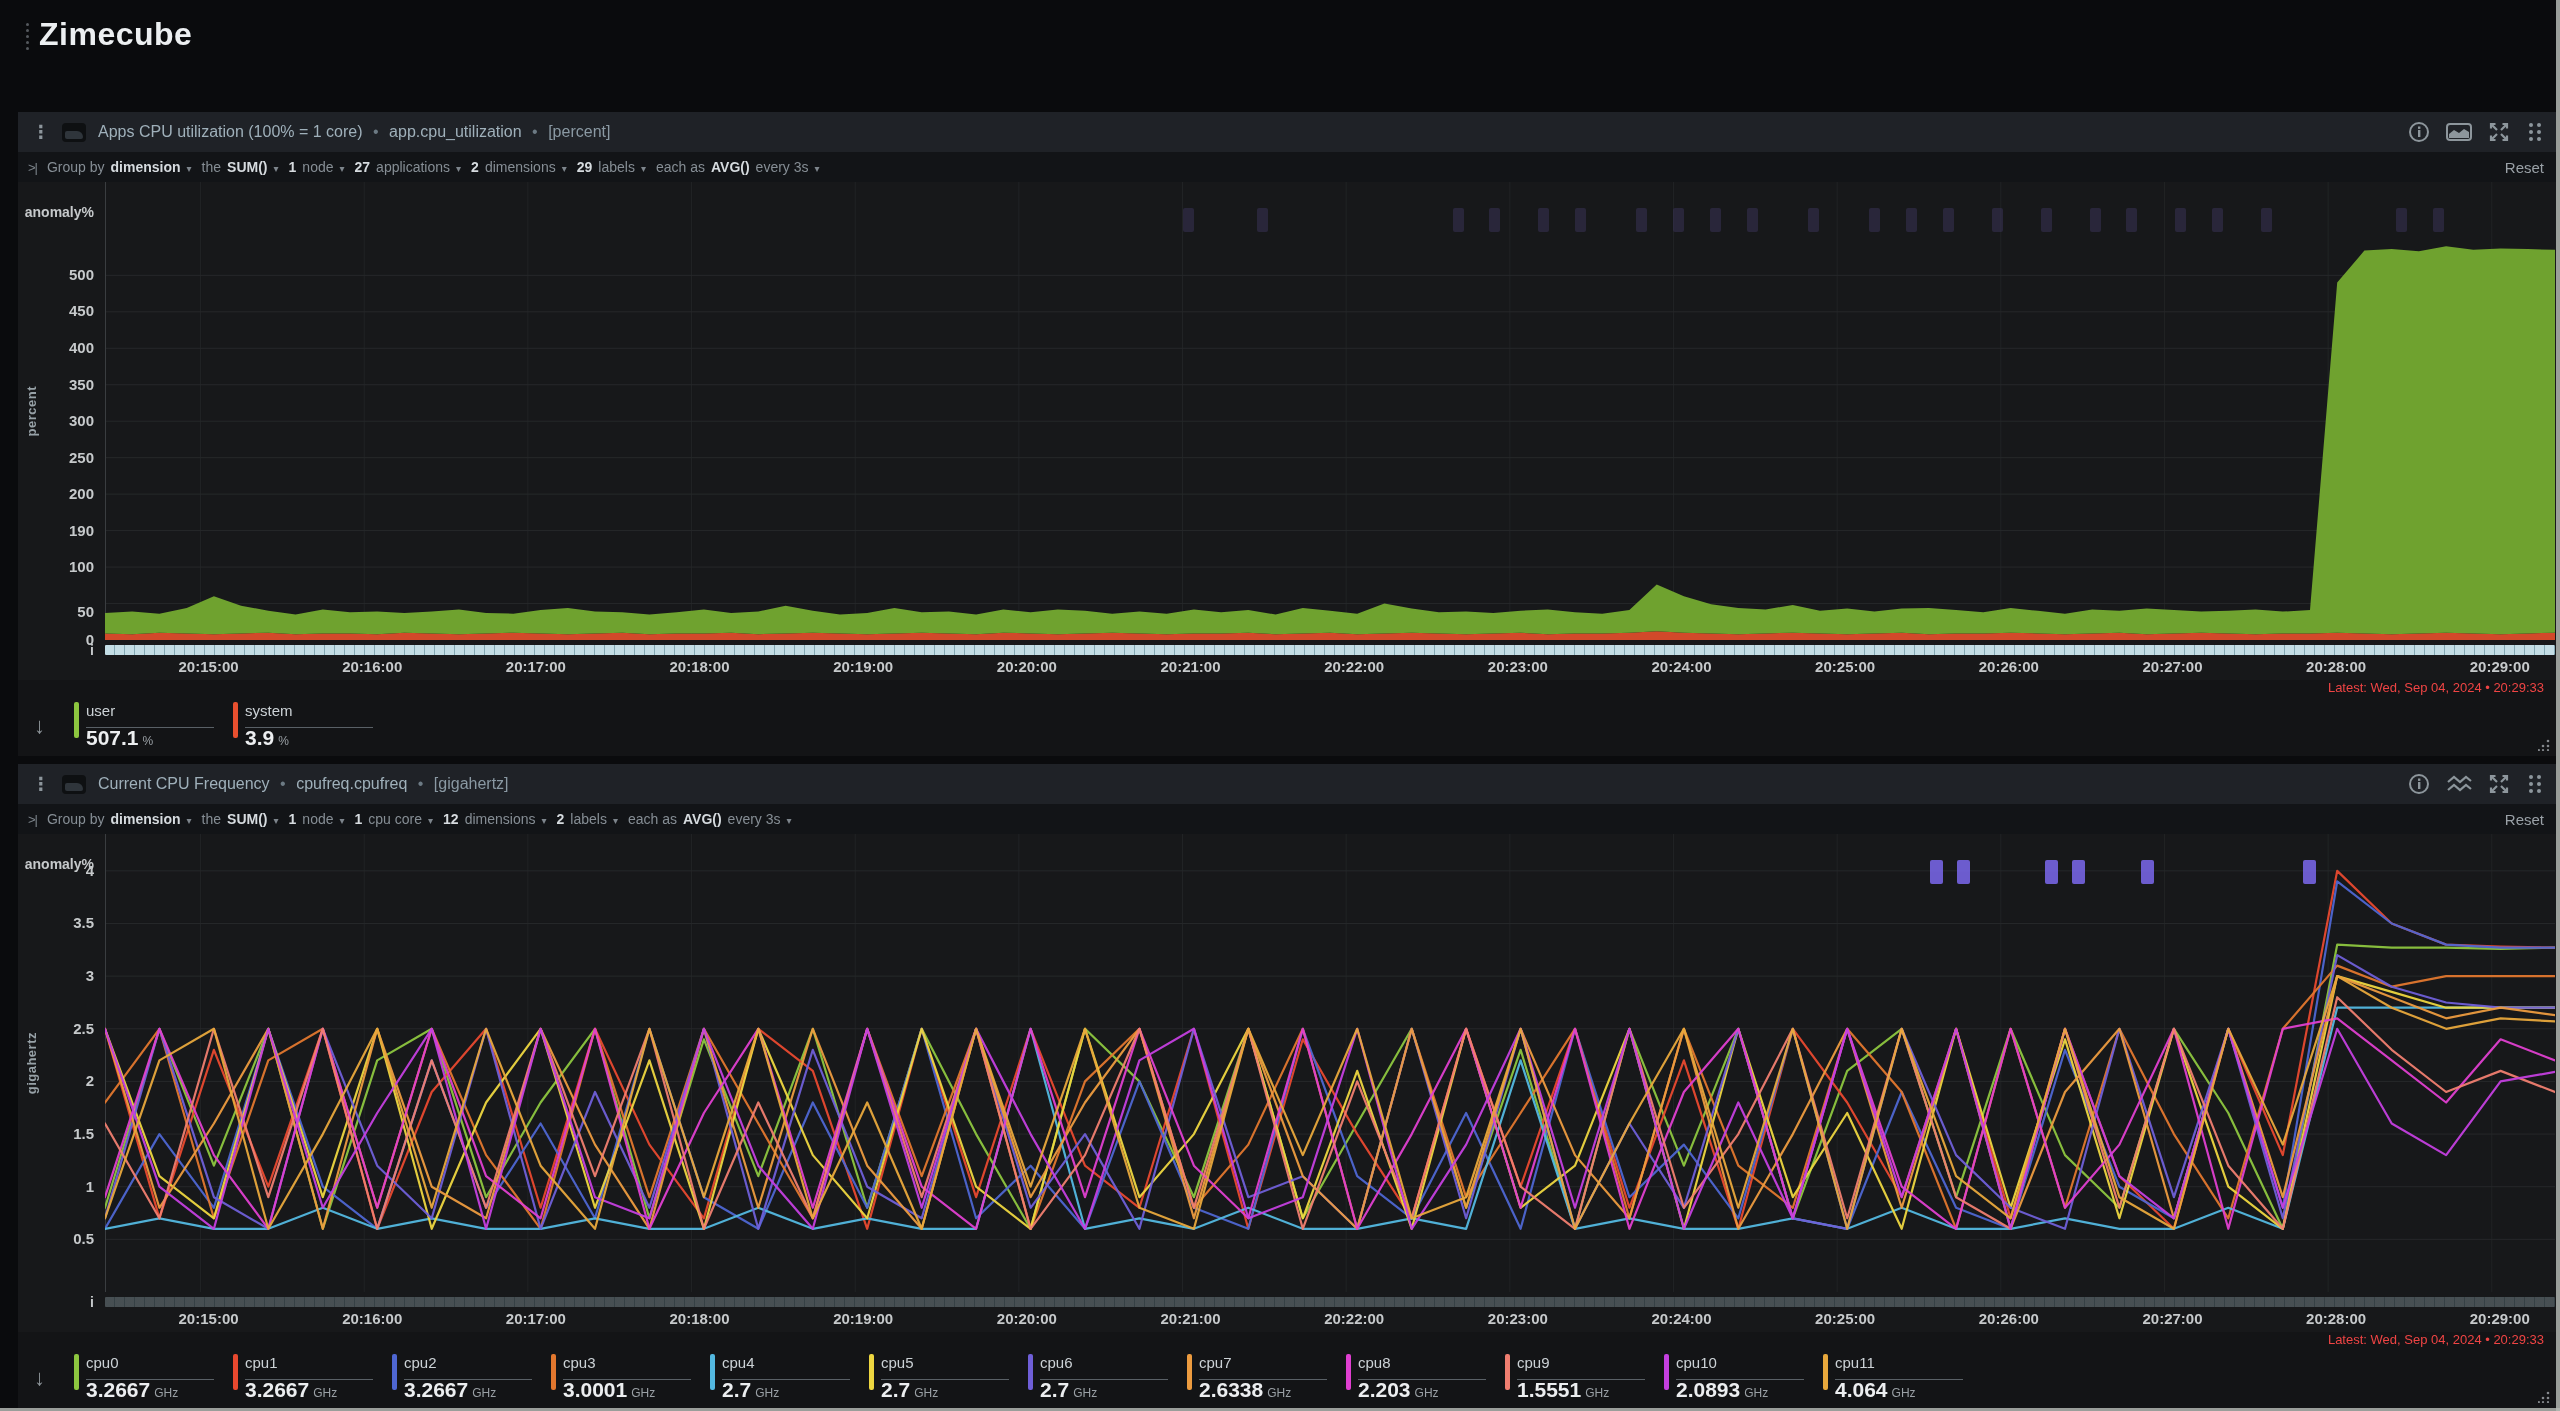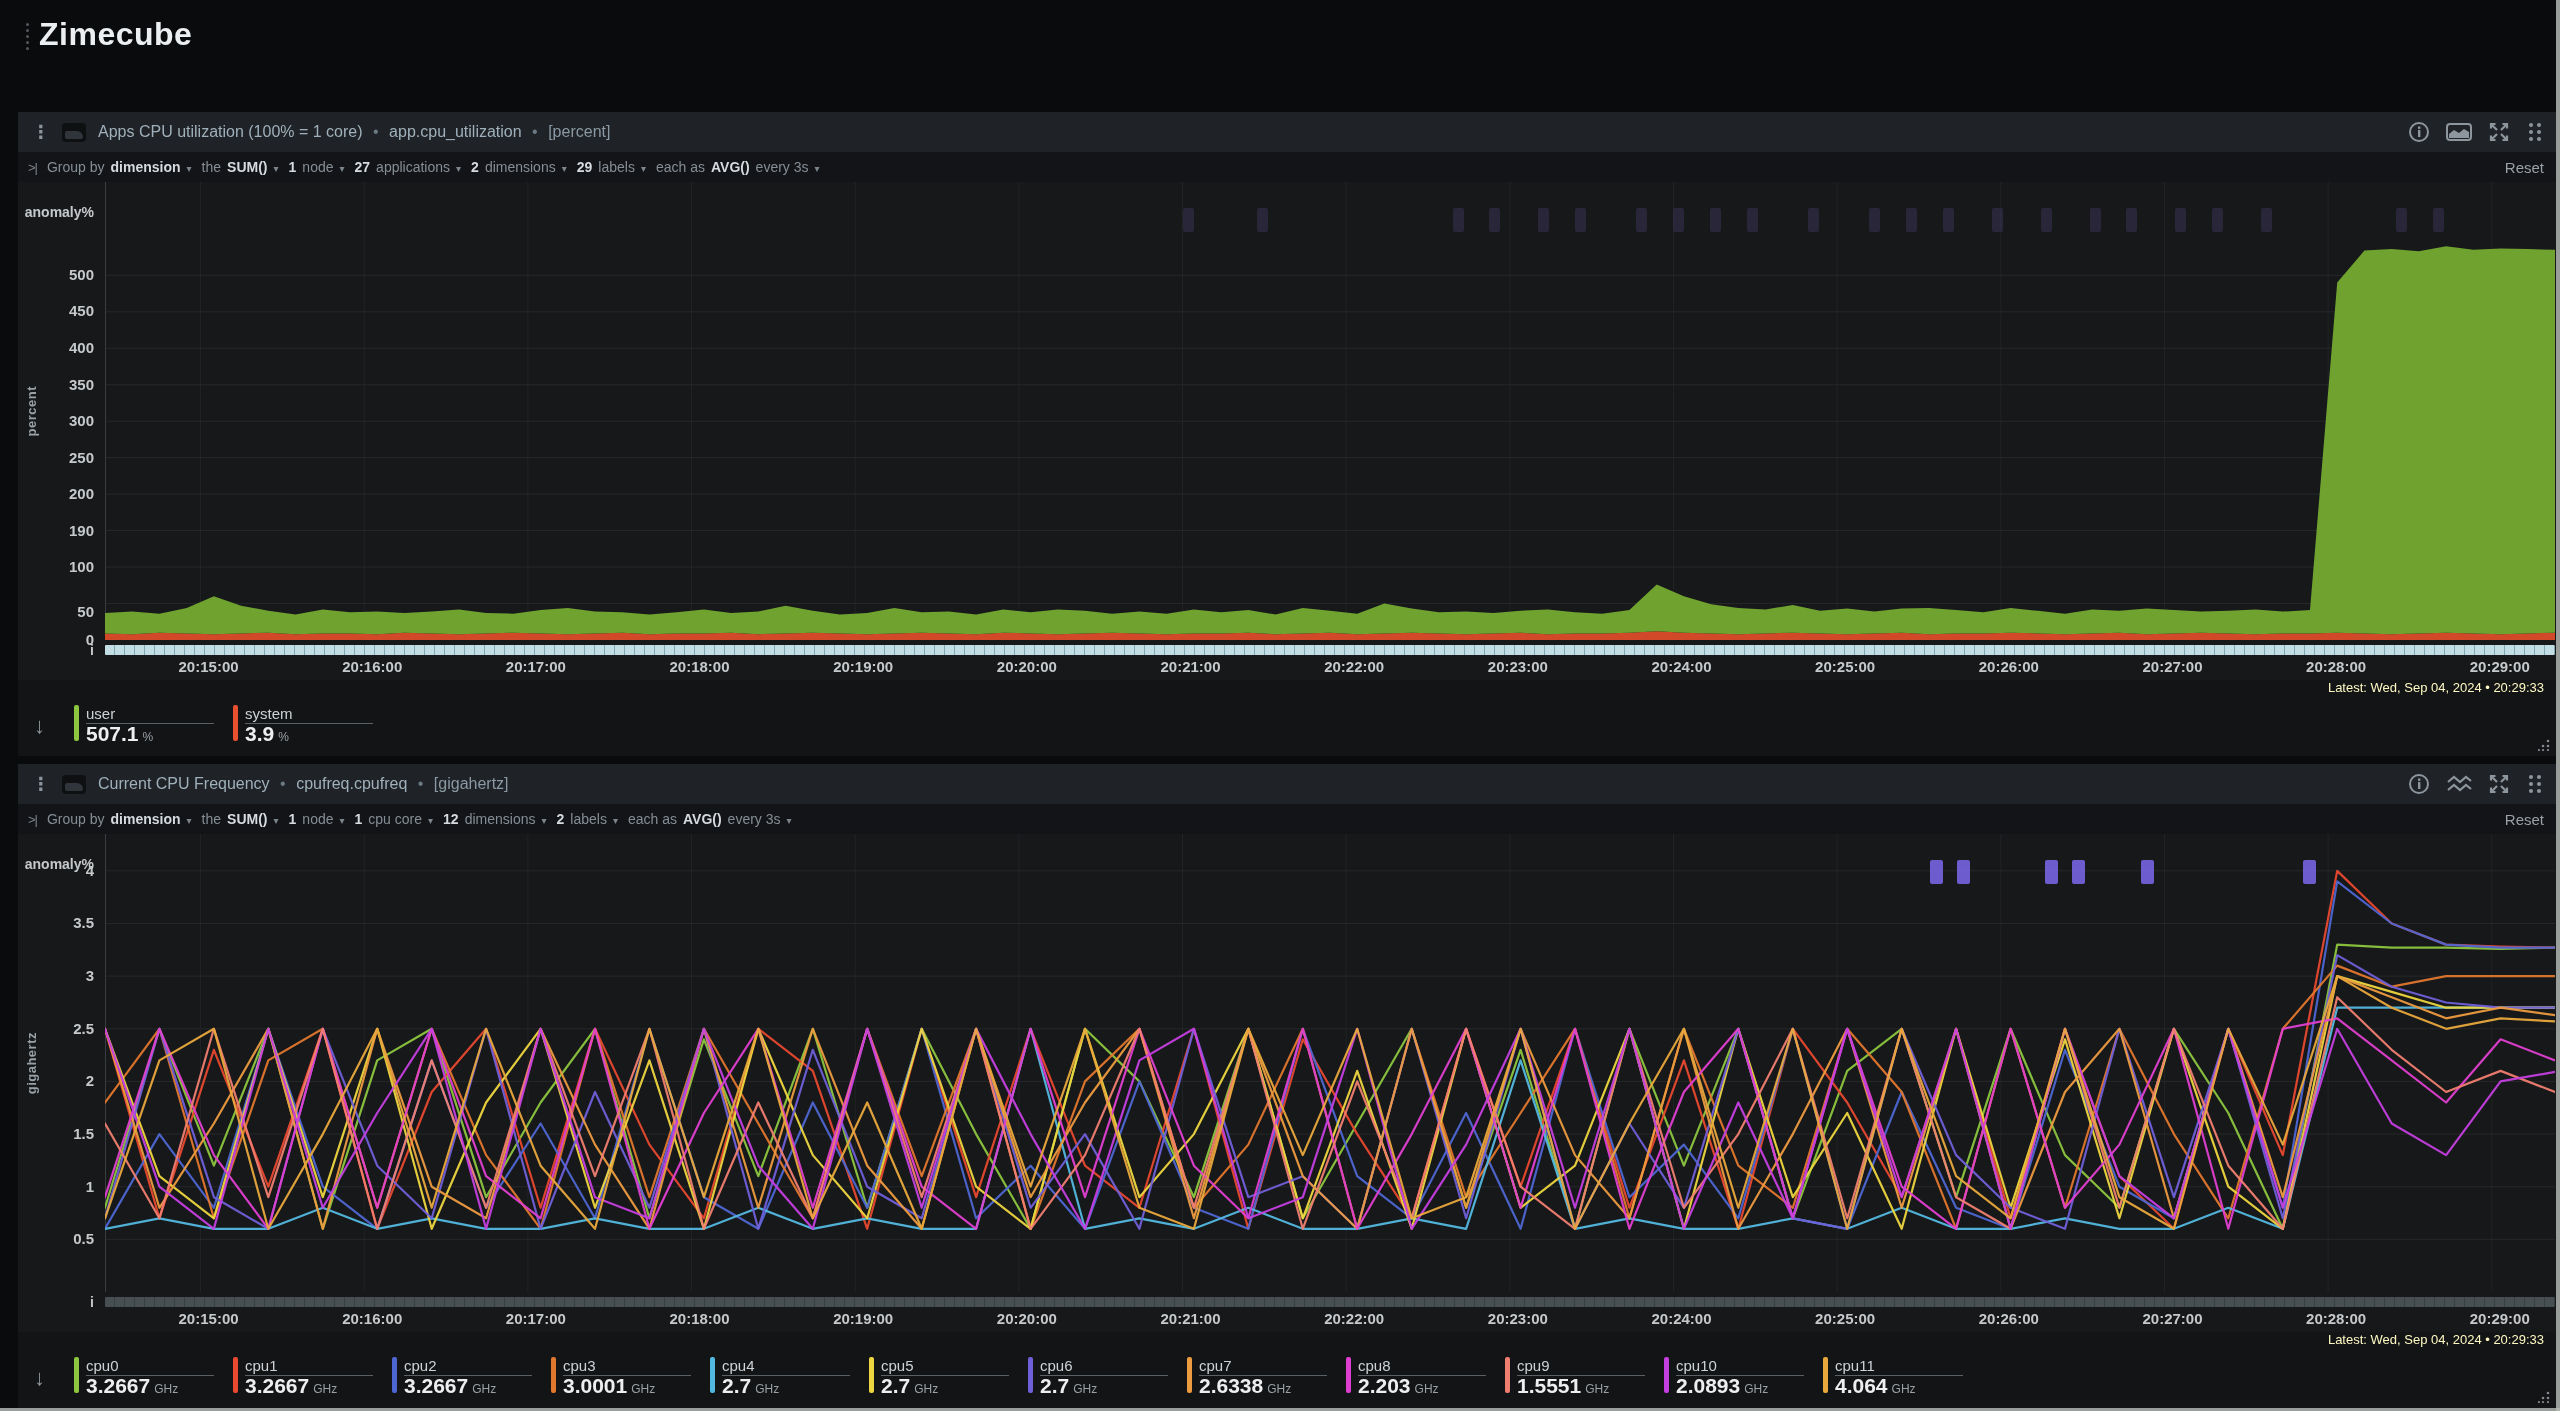--- a/index.html
+++ b/index.html
@@ -40,28 +40,28 @@
   .plot svg{display:block;cursor:crosshair;}
   .anomaly-strip{position:absolute;top:26px;left:0;width:2450px;height:26px;pointer-events:none;}
   .anomaly-strip .mark{position:absolute;top:0;height:24px;border-radius:2px;}
   .info-ribbon{position:absolute;left:0;width:2450px;height:10px;
     background:repeating-linear-gradient(90deg,#c3dde5 0px,#c3dde5 9px,#84a9b4 9px,#84a9b4 10px);border-radius:1px;}
   .info-ribbon.dim{opacity:.28;}
   .x-labels{position:absolute;left:8px;width:2450px;height:20px;}
   .x-labels span{position:absolute;transform:translateX(-50%);font-size:15px;font-weight:bold;color:#c6c9cb;white-space:nowrap;}
 
   .latest-row{position:relative;height:18px;}
-  .latest-row span{position:absolute;right:12px;top:0;font-size:13px;color:#fef9c3;}
+  .latest-row span{position:absolute;right:12px;top:0;font-size:13px;color:#ef4444;}
   .legend-row{height:56px;display:flex;align-items:center;padding-left:16px;position:relative;}
   .leg-arrow{color:#8b9297;font-size:22px;width:40px;cursor:pointer;}
   .leg-items{display:flex;align-items:center;}
   .leg-item{display:flex;width:159px;cursor:pointer;}
   .leg-chip{width:5px;height:36px;border-radius:2px;margin-right:7px;flex:none;}
   .leg-text{display:flex;flex-direction:column;width:128px;}
-  .leg-name{font-size:15px;color:#ccd2d6;border-bottom:1px solid #596066;padding-bottom:1px;line-height:17px;}
+  .leg-name{font-size:15px;color:#ccd2d6;border-bottom:1px solid #596066;padding-bottom:8px;line-height:17px;}
   .leg-val{line-height:20px;white-space:nowrap;}
   .leg-val b{font-size:21px;color:#eceef0;}
   .leg-val em{font-style:normal;font-size:12px;color:#9aa0a5;margin-left:4px;}
   .resize-handle{position:absolute;right:6px;bottom:3px;cursor:nwse-resize;}
 </style>
 </head>
 <body>
 
 <div class="app-title">
   <div class="title-dots">

